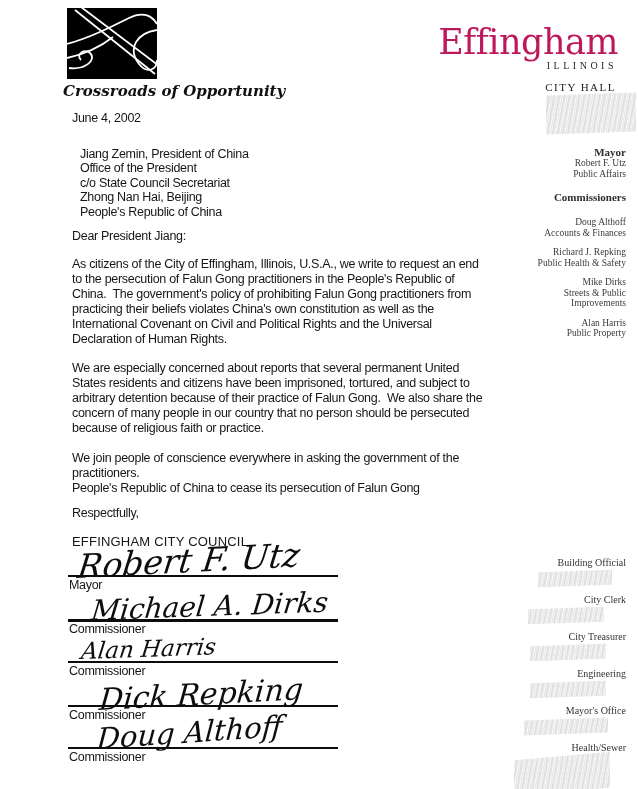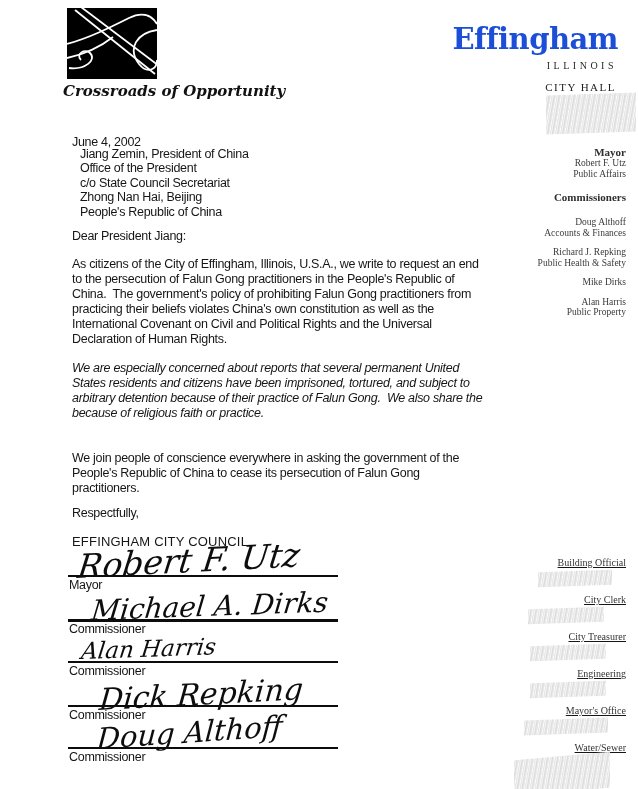--- a/index.html
+++ b/index.html
@@ -11,22 +11,22 @@
   
   .logo-box{position:absolute;left:67px;top:8px;width:90px;height:71px;background:#000;}
   .logo-box svg{display:block;width:100%;height:100%;}
   .logo-caption{
     position:absolute;left:63px;top:82px;width:160px;
     font-family:"DejaVu Serif",serif;font-style:italic;font-weight:bold;
     font-size:15px;color:#111;white-space:nowrap;
   }
   .city-name{
     position:absolute;right:20px;top:22px;
-    font-family:"DejaVu Serif",serif;font-weight:bold;font-size:29px;
-    letter-spacing:-0.5px;color:#1d4ed8;white-space:nowrap;
+    font-family:"DejaVu Serif",serif;font-weight:normal;font-size:35px;
+    letter-spacing:-0.5px;color:#be185d;white-space:nowrap;
   }
   .state-name{
     position:absolute;right:21px;top:60px;
     font-family:"Liberation Serif",serif;font-size:10px;letter-spacing:3.5px;
     color:#2a2a2a;white-space:nowrap;
   }
   .city-hall{
     position:absolute;right:22px;top:81px;
     font-family:"Liberation Serif",serif;font-size:11px;letter-spacing:1.5px;
     color:#222;white-space:nowrap;
@@ -44,26 +44,26 @@
     font-family:"Liberation Serif",serif;color:#3a3a3a;
   }
   .off-title{font-weight:bold;font-size:11px;color:#2e2e2e;line-height:12px;}
   .off-name{font-size:9.5px;line-height:10.5px;}
   .off-dept{font-size:9.5px;line-height:10.5px;white-space:pre-line;}
   .off-group{margin-bottom:12px;}
   .off-entry{margin-bottom:9px;}
   
   .body-col{position:absolute;left:72px;top:0;width:460px;font-size:12.5px;letter-spacing:-0.3px;}
   .line{white-space:pre;}
-  .date-line{position:absolute;left:0;top:111px;margin-top:24px;}
+  .date-line{position:absolute;left:0;top:111px;}
   .recipient{position:absolute;left:0;top:147px;line-height:14.4px;margin-left:8px;}
   .salutation{position:absolute;left:0;top:229px;}
   .para{position:absolute;left:0;line-height:15px;}
   .para.p1{top:257px;}
-  .para.p2{top:361px;font-style:italic;}
+  .para.p2{top:361px;}
   .para.p3{top:451px;}
   .closing{position:absolute;left:0;top:506px;}
   .org-name{position:absolute;left:0;top:534px;font-size:13px;letter-spacing:0.2px;}
   
   .sig-row{position:absolute;left:68px;width:270px;border-bottom:2px solid #0c0c0c;}
   .sig-row.r1{top:535px;height:40px;}
   .sig-row.r2{top:577px;height:42px;border-bottom-width:3px;}
   .sig-row.r3{top:621px;height:40px;}
   .sig-row.r4{top:663px;height:42px;}
   .sig-row.r5{top:705px;height:42px;}
@@ -75,21 +75,21 @@
     position:absolute;font-family:"DejaVu Serif",serif;font-style:italic;
     color:#0d0d0d;white-space:nowrap;transform-origin:left bottom;line-height:1;
   }
   .r1 .script{left:8px;bottom:-8px;font-size:33px;transform:rotate(-3deg) skewX(-10deg);}
   .r2 .script{left:22px;bottom:-6px;font-size:28px;transform:rotate(-2deg) skewX(-8deg);}
   .r3 .script{left:12px;bottom:-2px;font-size:23px;transform:rotate(-2deg) skewX(-9deg);}
   .r4 .script{left:30px;bottom:-10px;font-size:30px;transform:rotate(-3deg) skewX(-8deg);}
   .r5 .script{left:28px;bottom:-7px;font-size:29px;transform:rotate(-4deg) skewX(-8deg);}
   
   .directory{position:absolute;right:12px;top:557px;width:130px;text-align:right;}
-  .dept{margin-bottom:8px;text-decoration:underline;}
+  .dept{margin-bottom:8px;}
   .dept-label{
     font-family:"Liberation Serif",serif;font-size:10px;color:#333;
     line-height:11px;white-space:nowrap;
   }
   .dept-strip{height:15px;margin-top:3px;margin-left:auto;transform:skewY(-2deg);}
   .dept:nth-child(1) .dept-strip{width:74px;margin-right:14px;}
   .dept:nth-child(2) .dept-strip{width:76px;margin-right:22px;}
   .dept:nth-child(3) .dept-strip{width:76px;margin-right:20px;}
   .dept:nth-child(4) .dept-strip{width:76px;margin-right:20px;}
   .dept:nth-child(5) .dept-strip{width:84px;margin-right:18px;}
@@ -130,20 +130,22 @@
       <div class="off-entry">
         <div class="off-name">Doug Althoff</div>
         <div class="off-dept">Accounts &amp; Finances</div>
       </div>
       <div class="off-entry">
         <div class="off-name">Richard J. Repking</div>
         <div class="off-dept">Public Health &amp; Safety</div>
       </div>
       <div class="off-entry">
         <div class="off-name">Mike Dirks</div>
+        <div class="off-dept">Streets &amp; Public
+Improvements</div>
       </div>
       <div class="off-entry">
         <div class="off-name">Alan Harris</div>
         <div class="off-dept">Public Property</div>
       </div>
     </div>
   </div>
 
   <div class="body-col">
     <div class="date-line line">June 4, 2002</div>
@@ -164,27 +166,28 @@
       <div class="line">China.  The government's policy of prohibiting Falun Gong practitioners from</div>
       <div class="line">practicing their beliefs violates China's own constitution as well as the</div>
       <div class="line">International Covenant on Civil and Political Rights and the Universal</div>
       <div class="line">Declaration of Human Rights.</div>
     </div>
 
     <div class="para p2">
       <div class="line">We are especially concerned about reports that several permanent United</div>
       <div class="line">States residents and citizens have been imprisoned, tortured, and subject to</div>
       <div class="line">arbitrary detention because of their practice of Falun Gong.  We also share the</div>
+      <div class="line">concern of many people in our country that no person should be persecuted</div>
       <div class="line">because of religious faith or practice.</div>
     </div>
 
     <div class="para p3">
       <div class="line">We join people of conscience everywhere in asking the government of the</div>
+      <div class="line">practitioners.</div>
       <div class="line">People's Republic of China to cease its persecution of Falun Gong</div>
-      <div class="line">practitioners.</div>
     </div>
 
     <div class="closing line">Respectfully,</div>
     <div class="org-name line">EFFINGHAM CITY COUNCIL</div>
   </div>
 
   <div class="sig-row r1">
     <span class="script">Robert F. Utz</span>
     <div class="sig-title">Mayor</div>
   </div>
@@ -220,18 +223,18 @@
     </div>
     <div class="dept">
       <div class="dept-label">Engineering</div>
       <div class="dept-strip redact"></div>
     </div>
     <div class="dept">
       <div class="dept-label">Mayor's Office</div>
       <div class="dept-strip redact"></div>
     </div>
     <div class="dept">
-      <div class="dept-label">Water/Sewer</div>
+      <div class="dept-label">Health/Sewer</div>
       <div class="dept-strip redact"></div>
     </div>
   </div>
 
 </div>
 
 </body></html>

